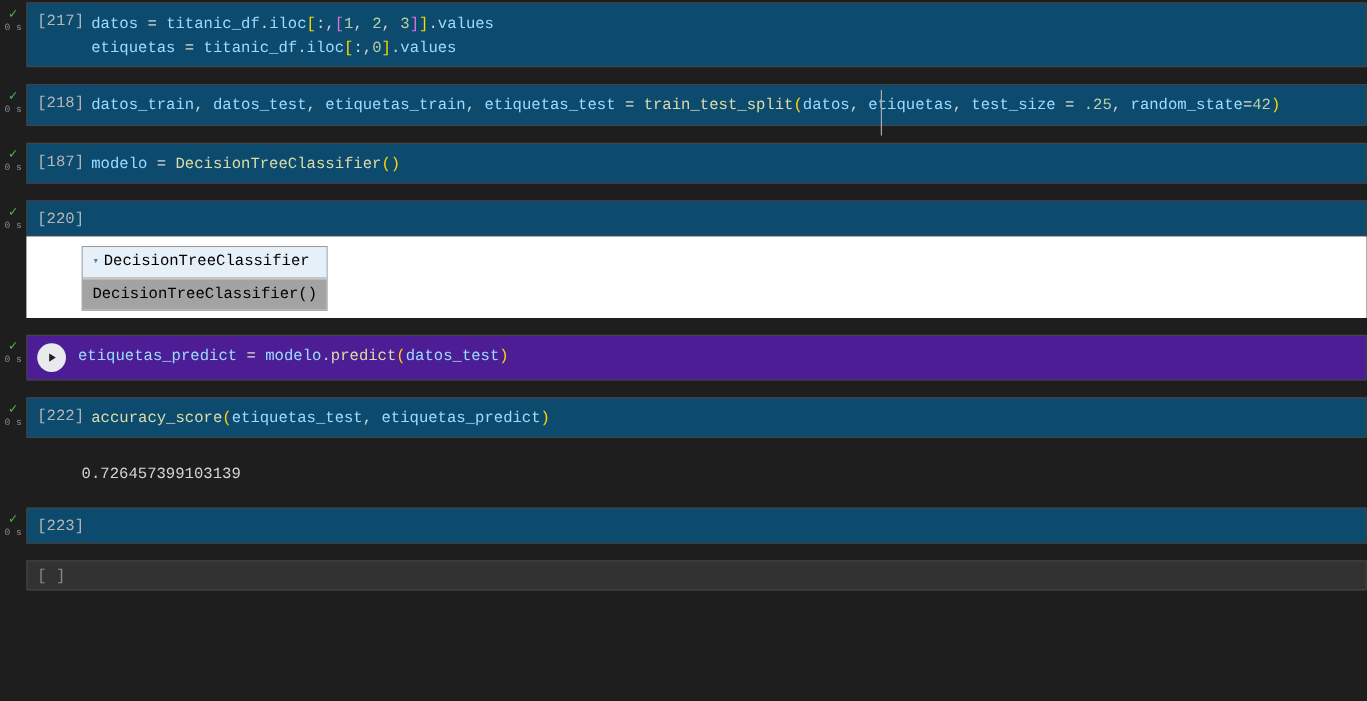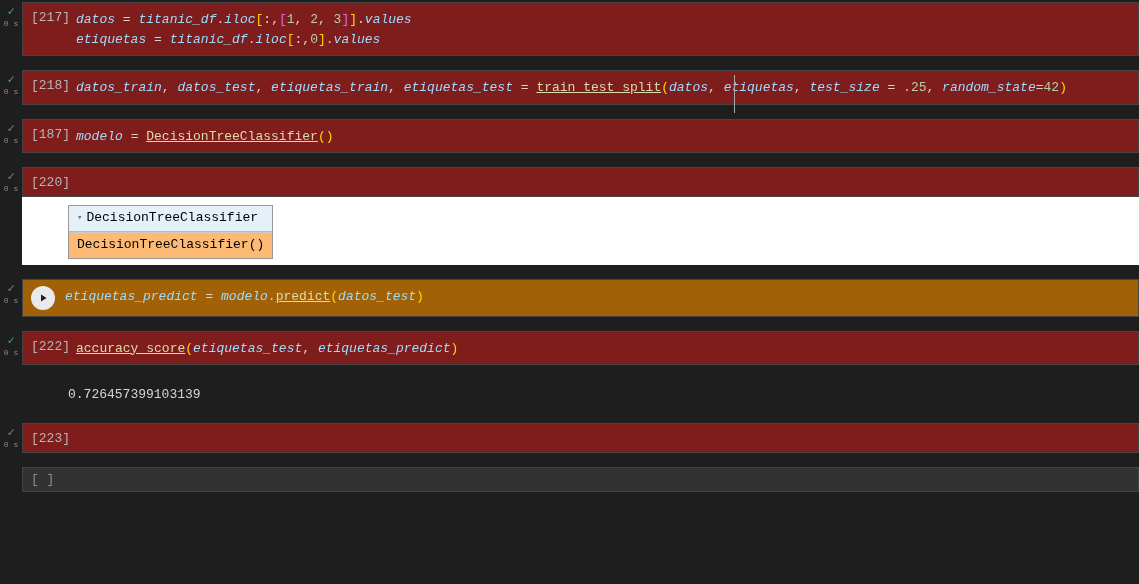--- a/index.html
+++ b/index.html
@@ -42,27 +42,27 @@
     margin-top: 1px;
   }
   .cell-body {
     flex: 1;
     display: flex;
     flex-direction: column;
   }
   .input-row {
     display: flex;
     align-items: flex-start;
-    background: #7f1d1d;
+    background: #0c4a6e;
     border: 1px solid #444;
     padding: 6px 8px;
     min-height: 30px;
   }
   .cell.active .input-row {
-    background: #a16207;
+    background: #4c1d95;
     border-left: 1px solid #444;
   }
   .play-btn {
     width: 24px;
     height: 24px;
     border-radius: 50%;
     background: #e8eaed;
     display: flex;
     align-items: center;
     justify-content: center;
@@ -115,26 +115,26 @@
     align-items: center;
   }
   .output-model .triangle {
     color: #5a7da0;
     font-size: 9px;
     margin-right: 4px;
   }
   .output-model .body-row {
     padding: 2px 8px;
     border-top: 1px solid #ccc;
-    background: #fdba74;
+    background: #a3a3a3;
   }
   
   .t-num { color: #b5cea8; }
-  .t-fn  { color: #dcdcaa; text-decoration: underline; }
-  .t-id  { color: #9cdcfe; font-style: italic; }
+  .t-fn  { color: #dcdcaa; }
+  .t-id  { color: #9cdcfe; }
   .t-op  { color: #d4d4d4; }
   .t-par { color: #ffd700; }
   .t-par2{ color: #da70d6; }
   .final-stub {
     background: #323232;
     border: 1px solid #444;
     margin-left: 22px;
     padding: 4px 8px;
     color: #888;
     font-size: 13px;

